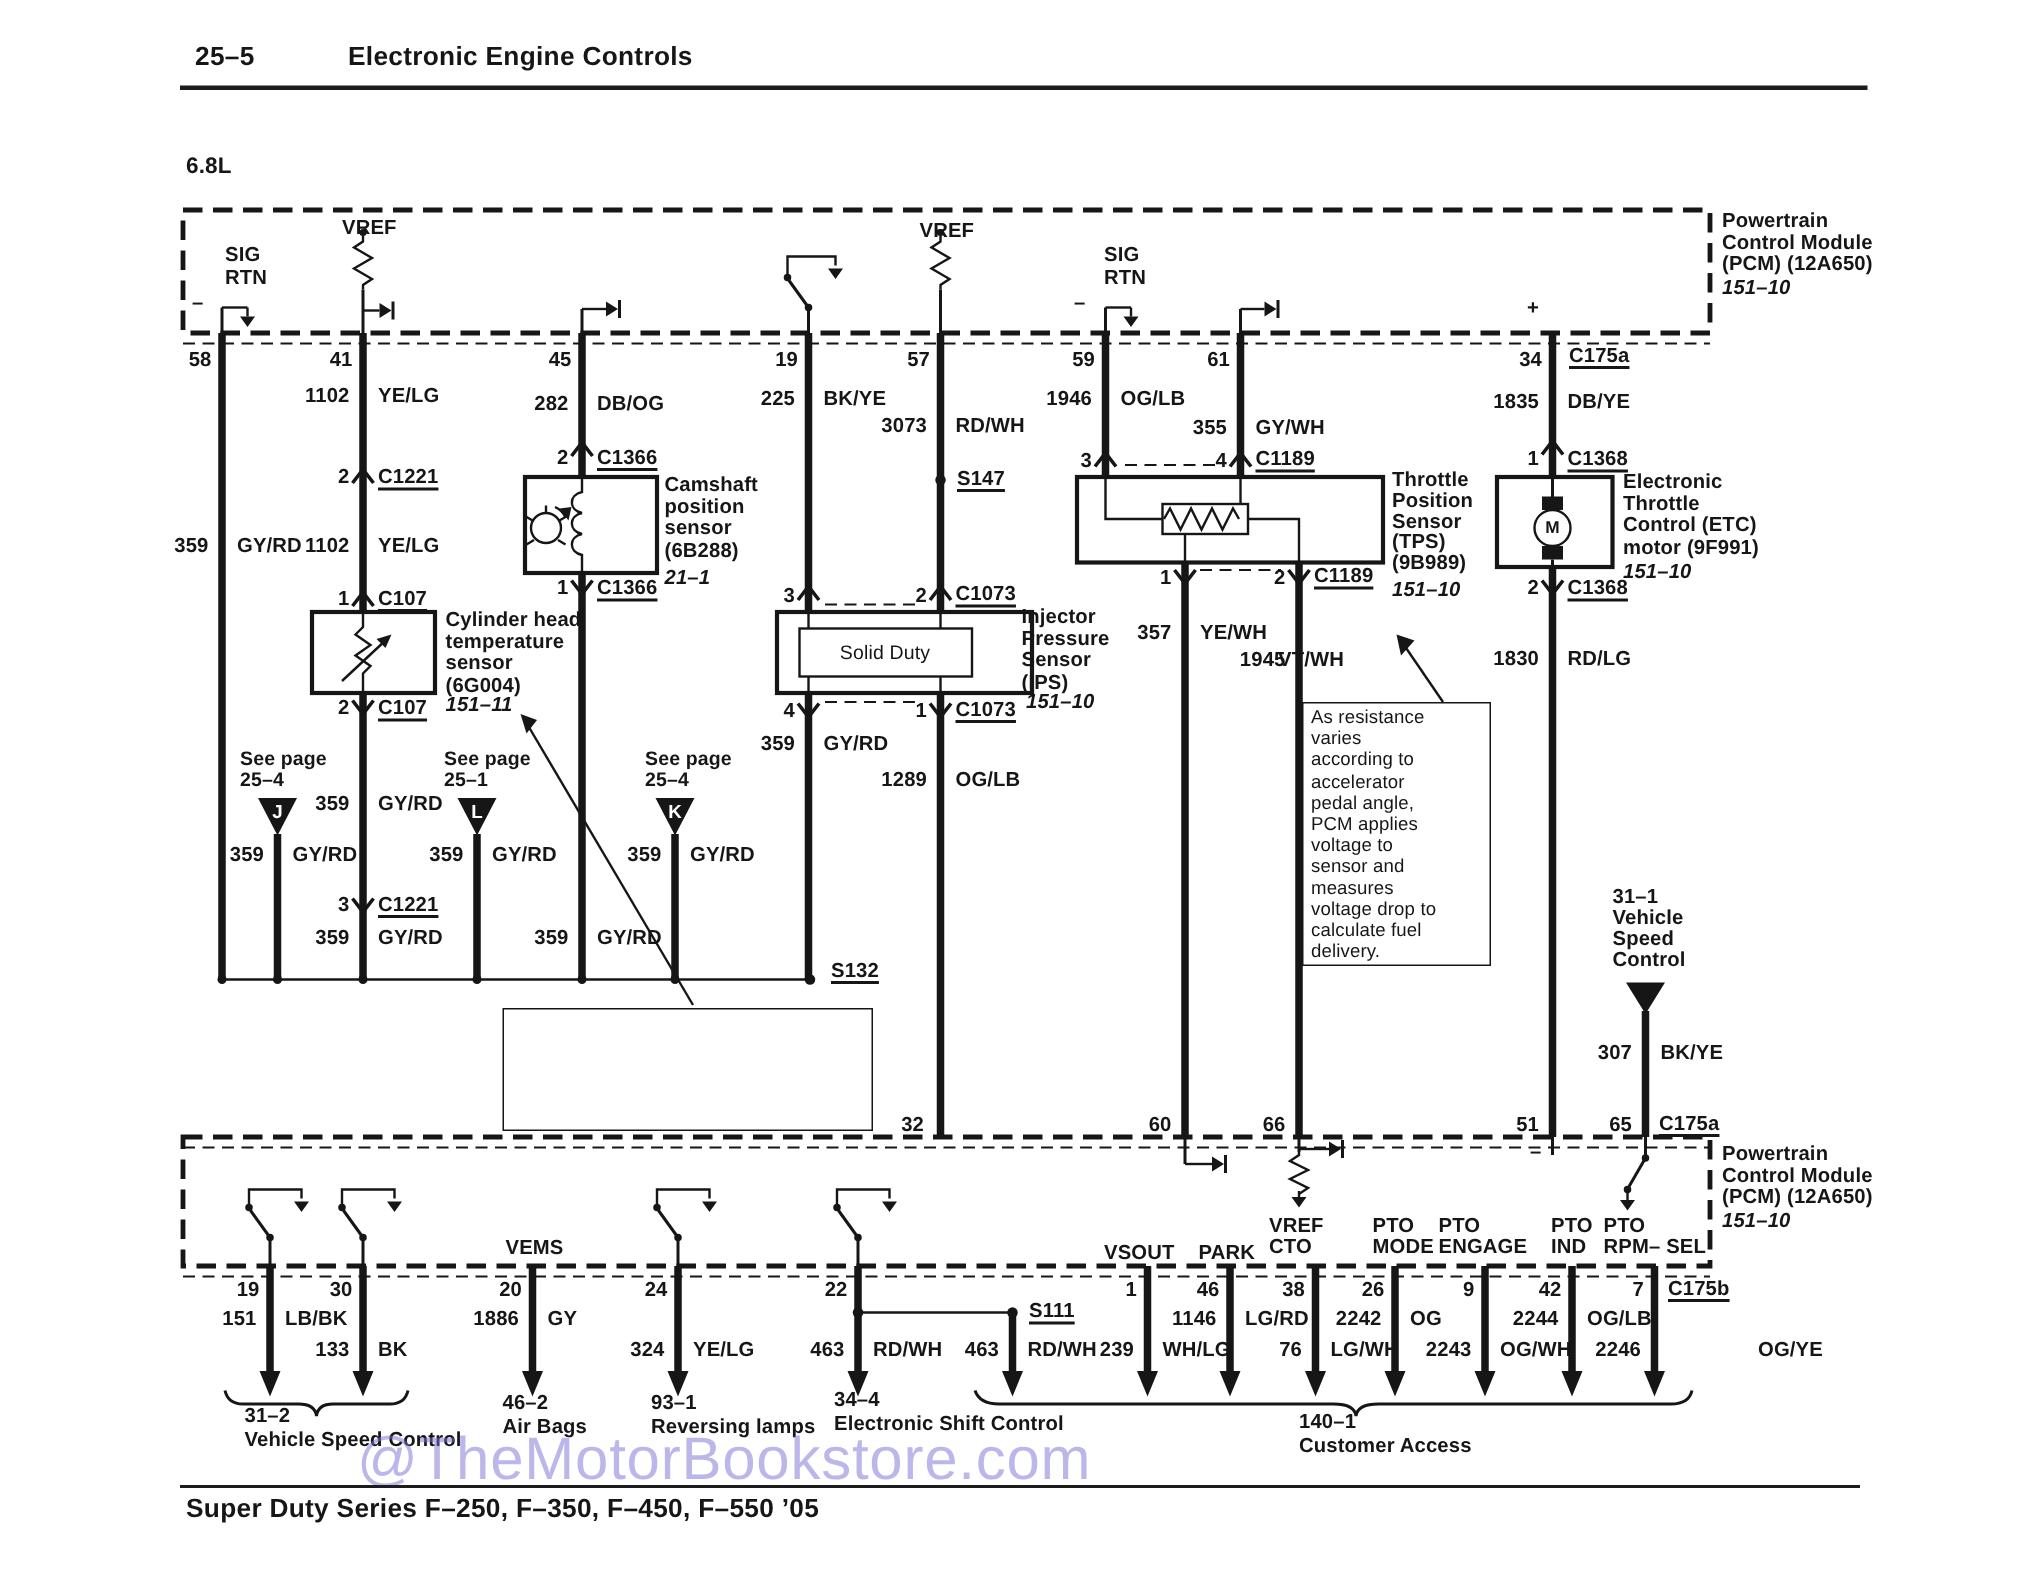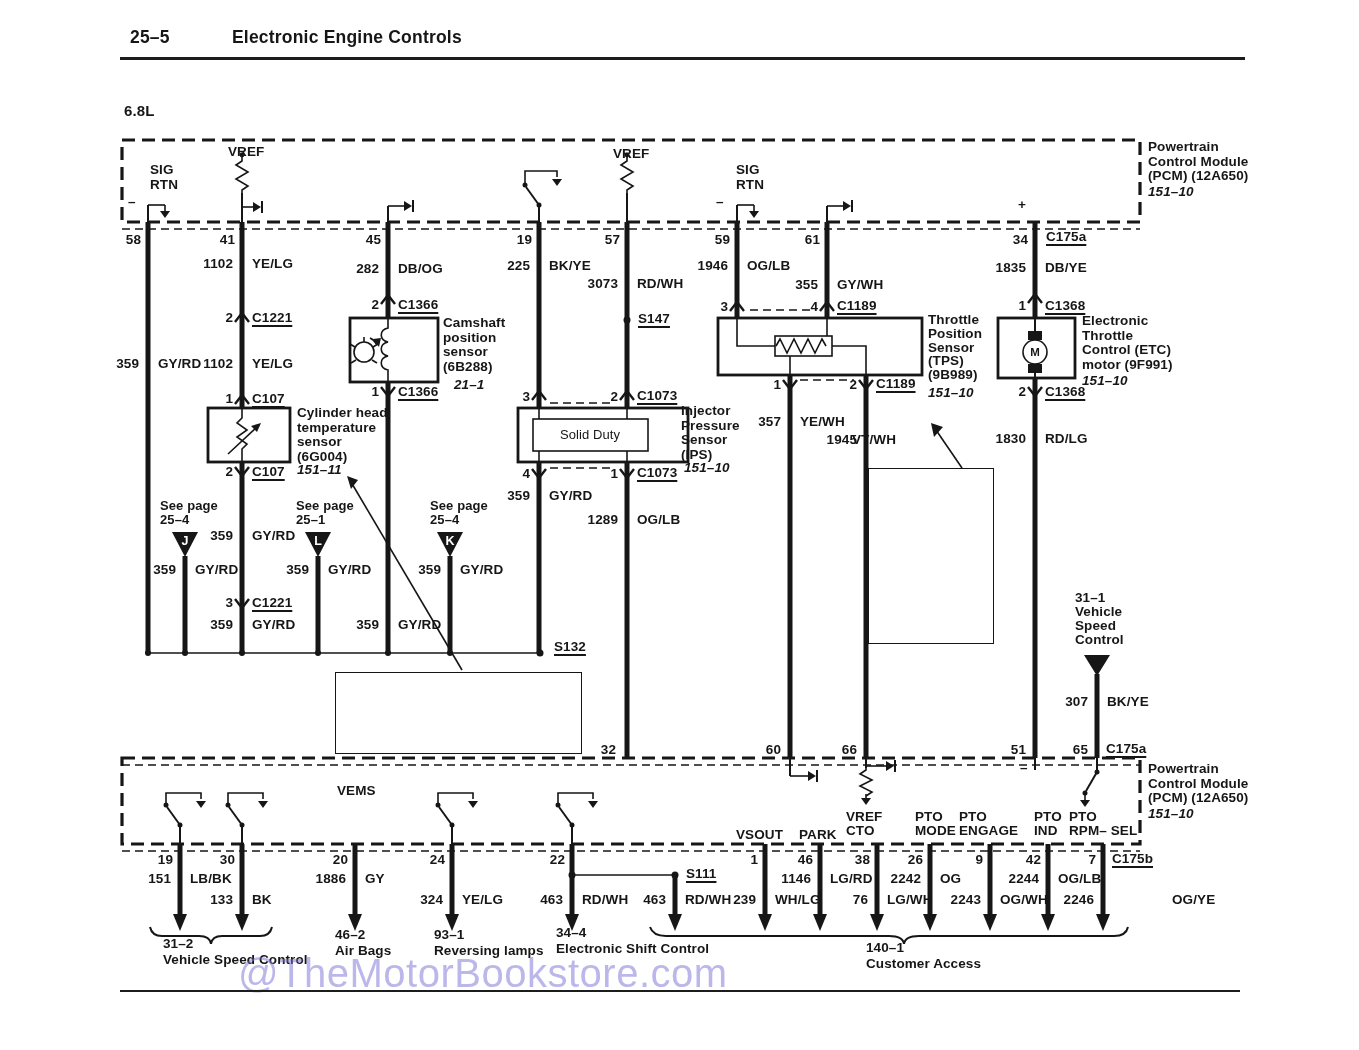--- a/index.html
+++ b/index.html
@@ -393,21 +393,21 @@
   <span class="lb u" style="left:1045px;top:298px">C1368</span>
   <span class="lb ra" style="left:1026px;top:384px">2</span>
   <span class="lb u" style="left:1045px;top:384px">C1368</span>
   <span class="lb u" style="left:554px;top:639px">S132</span>
   <span class="lb u" style="left:686px;top:866px">S111</span>
 
   <span class="lb comp" style="left:443px;top:316px">Camshaft
 position
 sensor
 (6B288)</span>
-  <span class="lb ref" style="left:454px;top:377px">21–1</span>
+  <span class="lb ref" style="left:443px;top:377px">21–1</span>
   <span class="lb comp" style="left:297px;top:406px">Cylinder head
 temperature
 sensor
 (6G004)</span>
   <span class="lb ref" style="left:297px;top:462px">151–11</span>
   <span class="lb comp" style="left:681px;top:404px">Injector
 Pressure
 Sensor
 (IPS)</span>
   <span class="lb ref" style="left:684px;top:460px">151–10</span>
@@ -460,34 +460,46 @@
   <span class="lb ra" style="left:1088px;top:694px">307</span>
   <span class="lb" style="left:1107px;top:694px">BK/YE</span>
 
   <span class="lb" style="left:1075px;top:591px;line-height:14px">31–1
 Vehicle
 Speed
 Control</span>
 
   <div class="notebox" style="left:335px;top:672px;width:245px;height:80px"></div>
   <div class="notebox" style="left:868px;top:468px;width:124px;height:174px"></div>
+  <span class="lb note2" style="left:874px;top:471px">As resistance
+varies
+according to
+accelerator
+pedal angle,
+PCM applies
+voltage to
+sensor and
+measures
+voltage drop to
+calculate fuel
+delivery.</span>
 
   <span class="lb comp" style="left:1148px;top:762px">Powertrain
 Control Module
 (PCM) (12A650)</span>
   <span class="lb ref" style="left:1148px;top:806px">151–10</span>
   <span class="lb ra" style="left:616px;top:742px">32</span>
   <span class="lb ra" style="left:781px;top:742px">60</span>
   <span class="lb ra" style="left:857px;top:742px">66</span>
   <span class="lb ra" style="left:1026px;top:742px">51</span>
   <span class="lb ra" style="left:1088px;top:742px">65</span>
   <span class="lb u" style="left:1106px;top:741px">C175a</span>
   <span class="lb" style="left:1020px;top:760px">–</span>
 
-  <span class="lb" style="left:337px;top:783px">VEMS</span>
+  <span class="lb" style="left:337px;top:824px">VEMS</span>
   <span class="lb" style="left:736px;top:827px">VSOUT</span>
   <span class="lb" style="left:799px;top:827px">PARK</span>
   <span class="lb" style="left:846px;top:810px;line-height:13.5px">VREF
 CTO</span>
   <span class="lb" style="left:915px;top:810px;line-height:13.5px">PTO
 MODE</span>
   <span class="lb" style="left:959px;top:810px;line-height:13.5px">PTO
 ENGAGE</span>
   <span class="lb" style="left:1034px;top:810px;line-height:13.5px">PTO
 IND</span>
@@ -541,14 +553,15 @@
   <span class="lb" style="left:335px;top:943px">Air Bags</span>
   <span class="lb" style="left:434px;top:927px">93–1</span>
   <span class="lb" style="left:434px;top:943px">Reversing lamps</span>
   <span class="lb" style="left:556px;top:925px">34–4</span>
   <span class="lb" style="left:556px;top:941px">Electronic Shift Control</span>
   <span class="lb" style="left:866px;top:940px">140–1</span>
   <span class="lb" style="left:866px;top:956px">Customer Access</span>
 
   <span class="wm" style="left:238px;top:951px">@TheMotorBookstore.com</span>
   <div class="rule" style="left:120px;top:990px;width:1120px;height:2px"></div>
+  <span class="lb hdr" style="left:124px;top:998px">Super Duty Series F–250, F–350, F–450, F–550 ’05</span>
 
 </div>
 
 </body></html>

